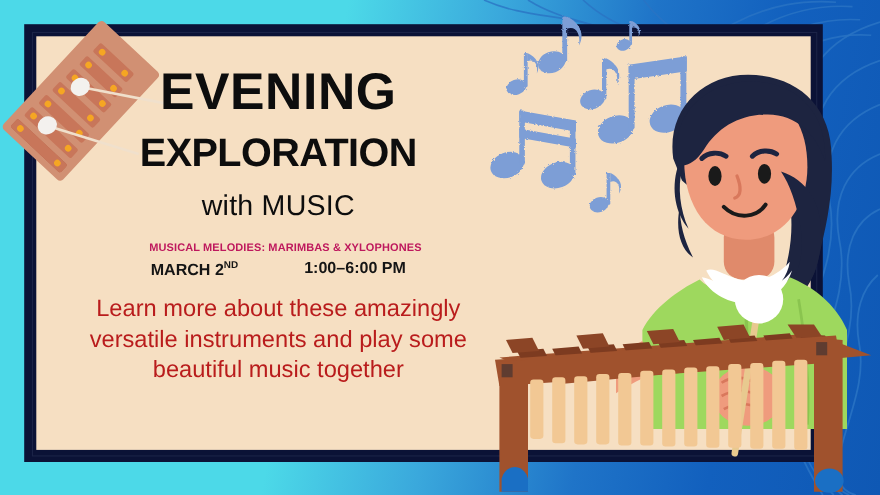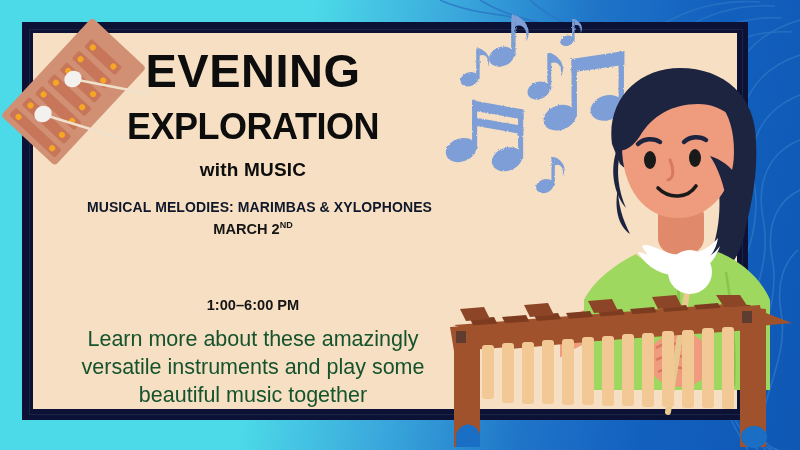--- a/index.html
+++ b/index.html
@@ -28,44 +28,44 @@
     position:absolute;left:33px;top:33px;width:704px;height:376px;
     background:#f6dfc2;
   }
   .frame-hairline{
     position:absolute;left:29px;top:29px;width:712px;height:384px;
     border:1px solid #1b2347;pointer-events:none;
   }
 
   
   .text-wrap{
-    position:absolute;left:33px;top:21px;width:440px;height:324px;
+    position:absolute;left:33px;top:33px;width:440px;height:324px;
     text-align:center;color:#111111;
   }
   .title{
     margin:0;padding:0;font-weight:800;font-size:47px;line-height:52px;
     letter-spacing:0.5px;color:#0d0d0d;
   }
   .title .l1{display:block;margin-top:24px;}
   .title .l2{display:block;margin-top:4px;font-size:36px;letter-spacing:-0.5px;}
   .subtitle{
-    margin:6px 0 0 0;font-weight:700;font-size:19px;letter-spacing:0.2px;color:#0d0d0d;text-align:center;
+    margin:6px 0 0 0;font-weight:400;font-size:26px;letter-spacing:0.2px;color:#0d0d0d;text-align:center;
   }
   .detail-line{
-    margin:18px 0 0 13px;font-weight:800;font-size:14px;letter-spacing:0.1px;
-    color:#0f172a;white-space:nowrap;
+    margin:18px 0 0 13px;font-weight:800;font-size:10px;letter-spacing:0.1px;
+    color:#be185d;white-space:nowrap;
   }
   .detail-row{
     margin:5px 0 0 0;font-weight:800;font-size:14.6px;color:#151515;
-    display:flex;justify-content:center;gap:60px;flex-direction:column;
+    display:flex;justify-content:center;gap:60px;
   }
   .detail-row sup{font-size:9px;vertical-align:super;}
   .body-text{
     margin:12px 0 0 0;font-weight:400;font-size:21.5px;line-height:28px;
-    color:#14532d;padding:0 18px;
+    color:#b91c1c;padding:0 18px;
   }
 
   
   .xylo{position:absolute;left:-10px;top:8px;width:170px;height:170px;
     transform:rotate(0deg);}
 
   
   .notes{position:absolute;left:440px;top:5px;width:190px;height:225px;}
 
   

